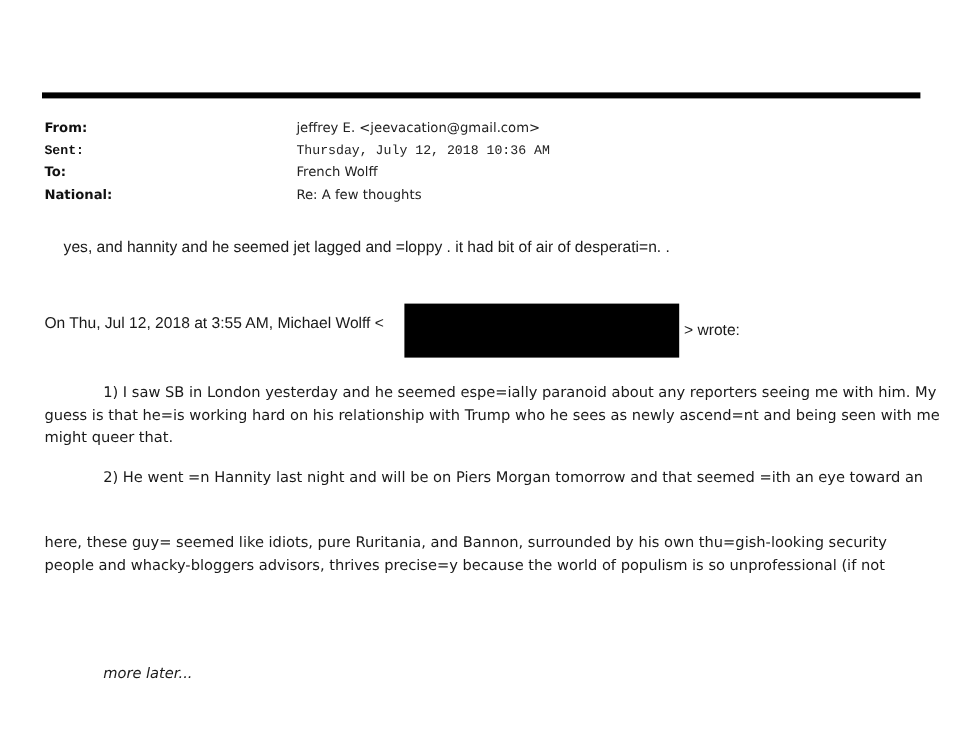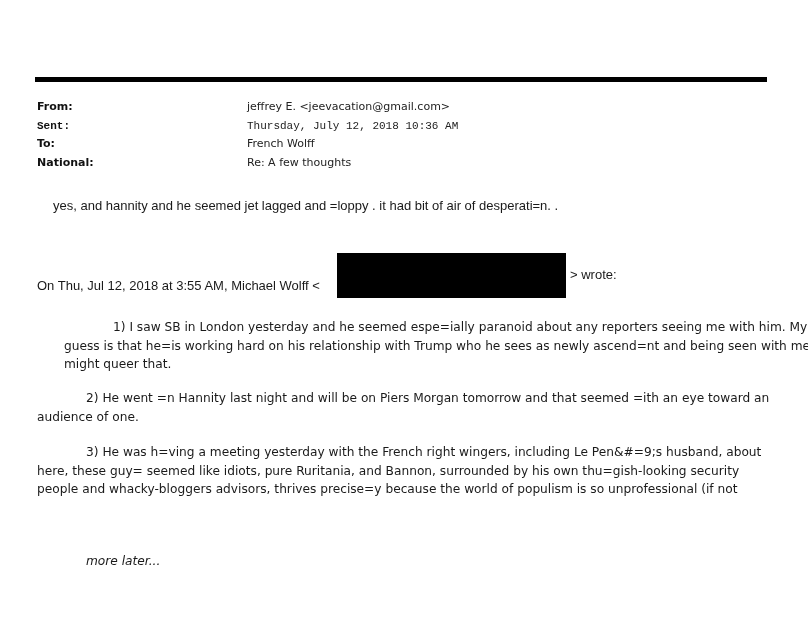--- a/index.html
+++ b/index.html
@@ -97,36 +97,34 @@
     <span class="header-value">French Wolff</span>
   </div>
   <div class="header-row" style="top:154px;">
     <span class="header-label">National:</span>
     <span class="header-value">Re: A few thoughts</span>
   </div>
 </div>
 
 <div class="body-text" style="left:37px; top:197px;margin-left:16px;">yes,  and hannity and he seemed jet lagged and  =loppy   .    it had  bit of air of desperati=n.  .</div>
 
-<div class="body-text" style="left:37px; top:277px;">On Thu, Jul 12, 2018 at 3:55 AM, Michael Wolff &lt;</div>
+<div class="body-text" style="left:37px; top:260px;">On Thu, Jul 12, 2018 at 3:55 AM, Michael Wolff &lt;</div>
 <div class="redaction"></div>
 <div class="body-text" style="left:570px; top:266px;text-align:center;">&gt; wrote:</div>
 
-<div class="para" style="top:318px;margin-left:27px;">
+<div class="para" style="top:318px;">
   <span class="line indent">1) I saw SB in London yesterday and he seemed espe=ially paranoid about any reporters seeing me with him. My</span>
   <span class="line">guess is that he=is working hard on his relationship with Trump who he sees as newly ascend=nt and being seen with me</span>
   <span class="line">might queer that.</span>
 </div>
 
 <div class="para" style="top:389px;">
   <span class="line indent">2) He went =n Hannity last night and will be on Piers Morgan tomorrow and that seemed =ith an eye toward an</span>
-  <span class="line">audience of one.</span>
 </div>
 
 <div class="para" style="top:443px;">
-  <span class="line indent">3) He was h=ving a meeting yesterday with the French right wingers, including Le Pen&amp;#=9;s husband, about</span>
   <span class="line">here, these guy= seemed like idiots, pure Ruritania, and Bannon, surrounded by his own thu=gish-looking security</span>
   <span class="line">people and whacky-bloggers advisors, thrives precise=y because the world of populism is so unprofessional (if not</span>
 </div>
 
 <div class="para" style="top:552px;font-style:italic;">
   <span class="line indent">more later...</span>
 </div>
 
 </body></html>

